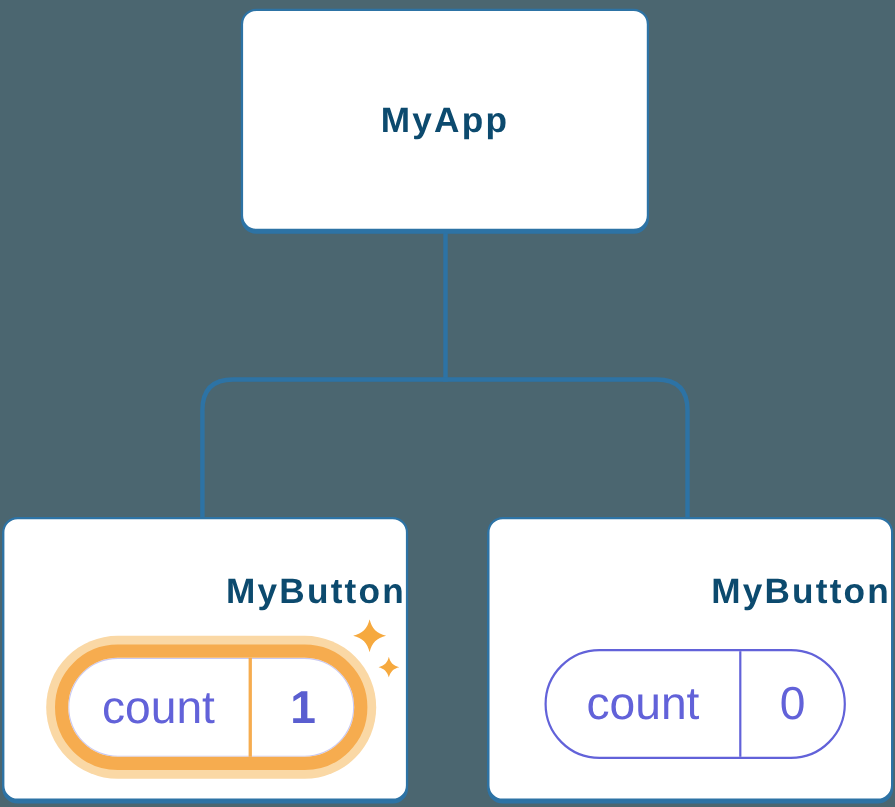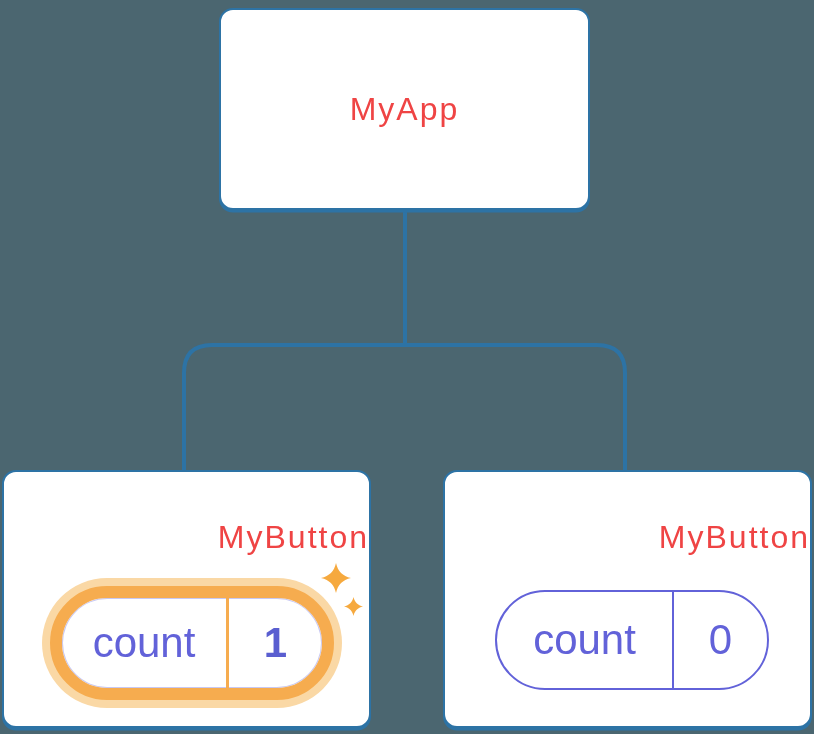--- a/index.html
+++ b/index.html
@@ -30,23 +30,23 @@
   .card.root {
     left: 219px; top: 8px;
     width: 371px; height: 202px;
     display: flex;
     align-items: center;
     justify-content: center;
   }
   .card.child-left  { left: 2px;   top: 470px; width: 369px; height: 258px; }
   .card.child-right { left: 443px; top: 470px; width: 369px; height: 258px; }
   .node-title {
-    color: #ef4444;
+    color: #0c4a6e;
     font-size: 32px;
-    font-weight: 400;
+    font-weight: 700;
     letter-spacing: 2px;
   }
   .child-title {
     position: absolute;
     top: 47px;
     left: 0;
     width: 100%;
     text-align: right;
   }
   .pill {

